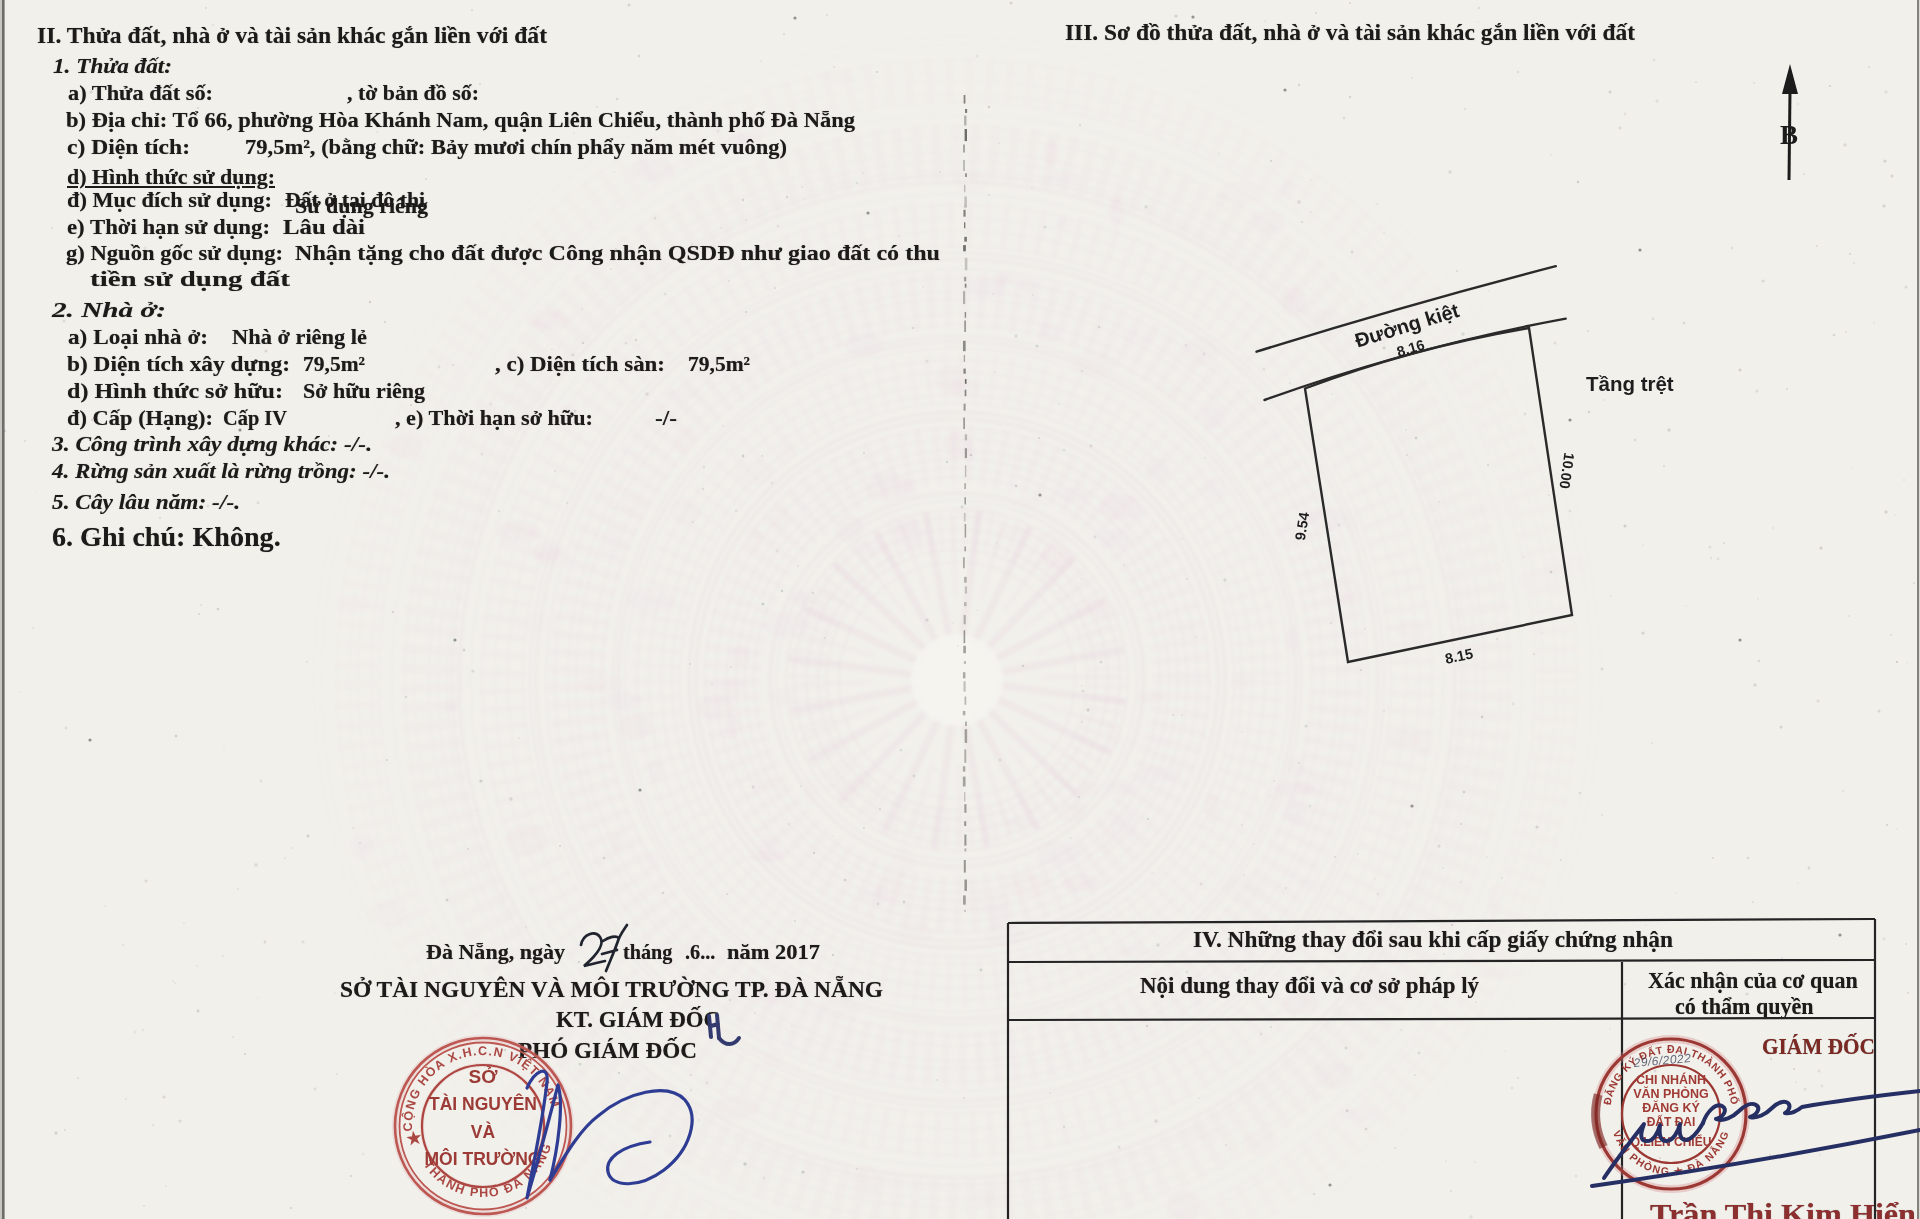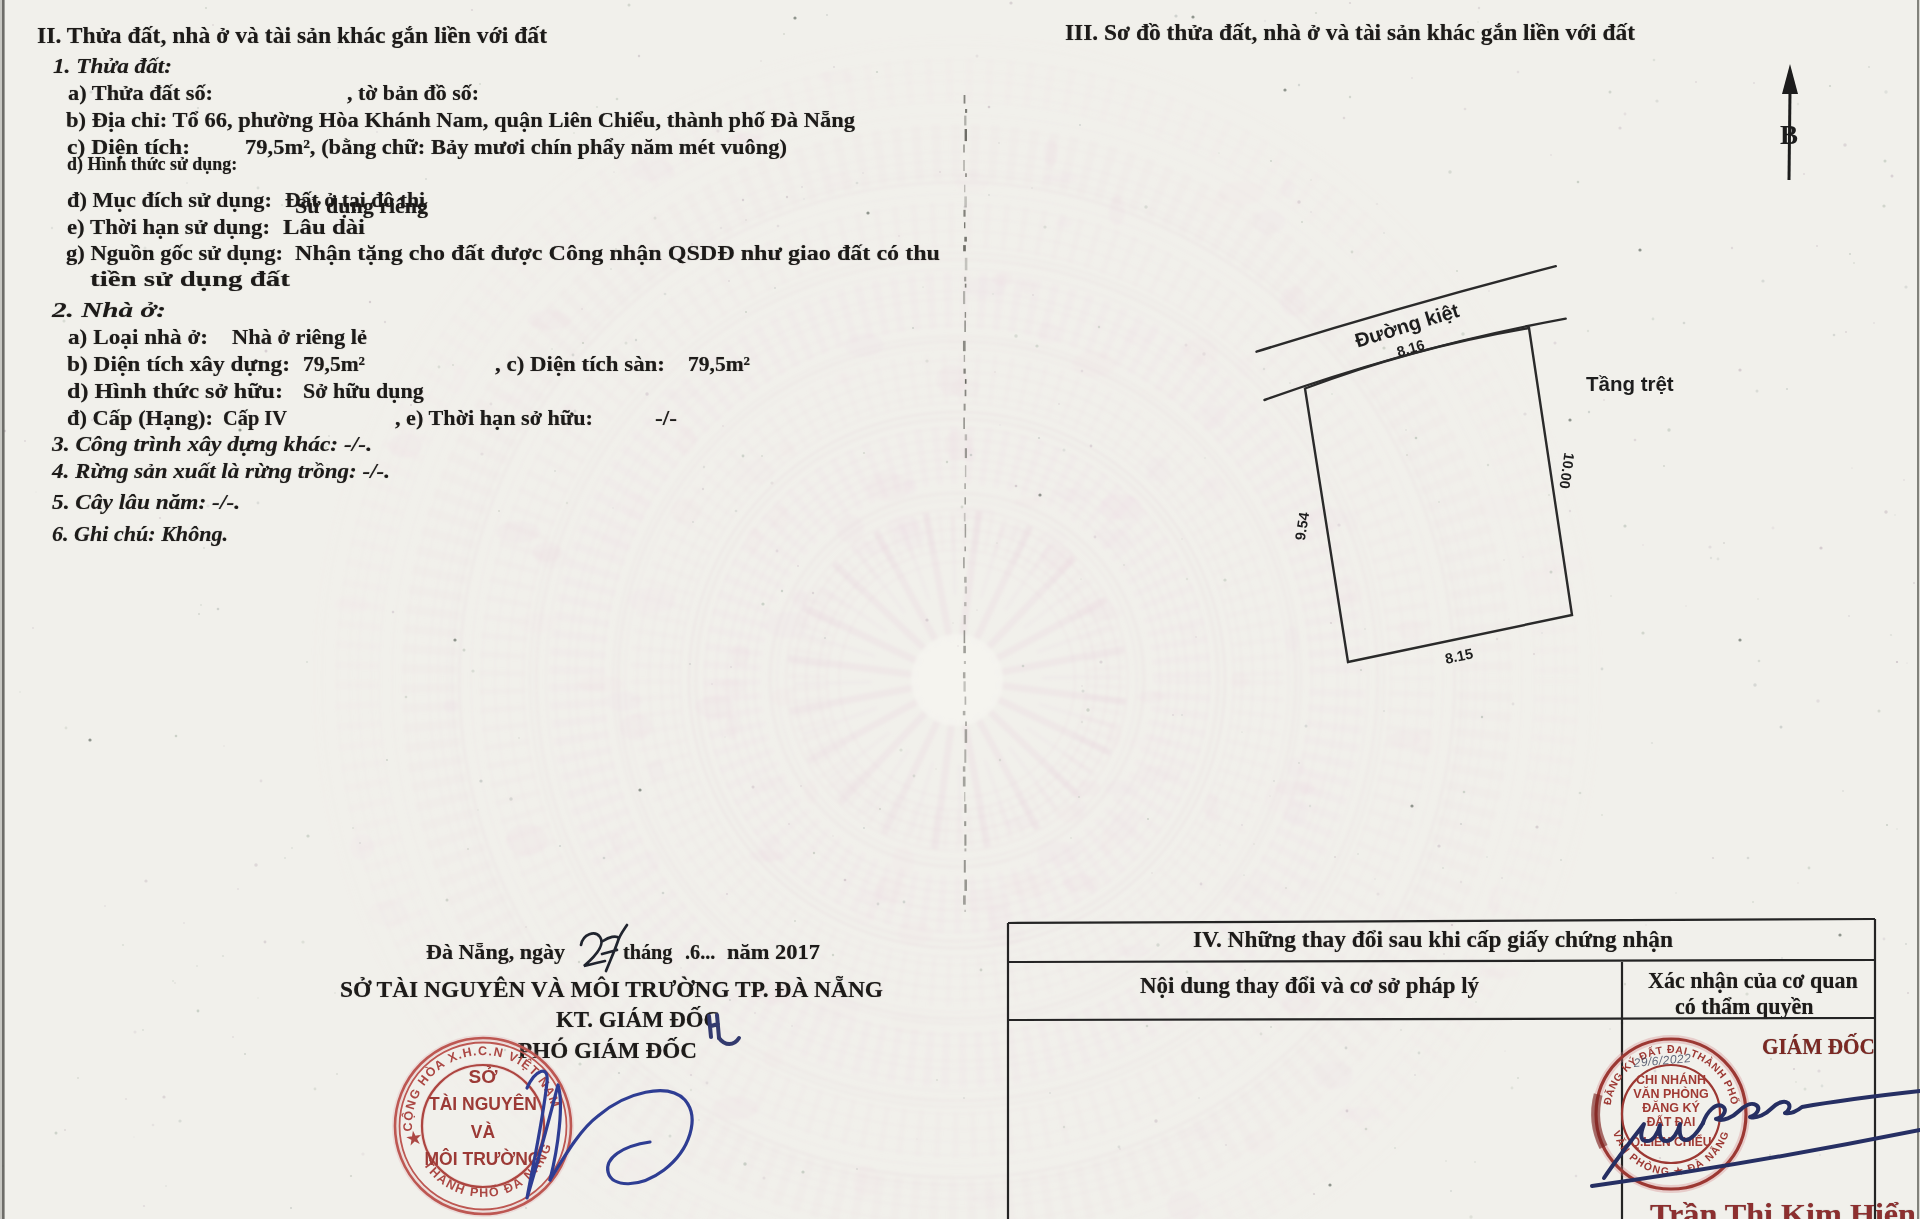--- a/index.html
+++ b/index.html
@@ -868,46 +868,46 @@
       <rect x="1917" y="0" width="2.2" height="1219" fill="#52524c" opacity="0.7"></rect>
       <rect x="0" y="0" width="2" height="1219" fill="#8a8a84" opacity="0.4"></rect>
 </svg>
 <div class="t" id="f0" style="left:37px;top:24.2px;font-size:23px;transform:scaleX(1.0274);transform-origin:0 0;">II. Thửa đất, nhà ở và tài sản khác gắn liền với đất</div>
 <div class="t" id="f1" style="left:53px;top:55.4px;font-size:22px;font-style:italic;transform:scaleX(1.0550);transform-origin:0 0;">1. Thửa đất:</div>
 <div class="t" id="f2" style="left:68px;top:82.4px;font-size:22px;transform:scaleX(1.0140);transform-origin:0 0;">a) Thửa đất số:</div>
 <div class="t" id="f3" style="left:347px;top:82.4px;font-size:22px;transform:scaleX(0.9954);transform-origin:0 0;">, tờ bản đồ số:</div>
 <div class="t" id="f4" style="left:66px;top:109.4px;font-size:22px;transform:scaleX(1.0237);transform-origin:0 0;">b) Địa chỉ:  Tổ 66, phường Hòa Khánh Nam, quận Liên Chiểu, thành phố Đà Nẵng</div>
 <div class="t" id="f5" style="left:67px;top:136.4px;font-size:22px;transform:scaleX(1.0709);transform-origin:0 0;">c) Diện tích:</div>
 <div class="t" id="f6" style="left:245px;top:136.4px;font-size:22px;transform:scaleX(1.0229);transform-origin:0 0;">79,5m², (bằng chữ: Bảy mươi chín phẩy năm mét vuông)</div>
-<div class="t" id="f7" style="left:67px;top:155px;font-size:18px;transform:scaleX(0.9972);transform-origin:0 0;">d) Hình thức sử dụng:</div>
+<div class="t" id="f7" style="left:67px;top:166px;font-size:22px;transform:scaleX(0.9972);transform-origin:0 0;text-decoration:underline;">d) Hình thức sử dụng:</div>
 <div class="t" id="f8" style="left:295px;top:163.4px;font-size:22px;transform:scaleX(0.9998);transform-origin:0 0;margin-top:32px;">Sử dụng riêng</div>
 <div class="t" id="f9" style="left:67px;top:189.4px;font-size:22px;transform:scaleX(1.0174);transform-origin:0 0;">đ) Mục đích sử dụng:</div>
 <div class="t" id="f10" style="left:285px;top:189.4px;font-size:22px;transform:scaleX(0.9877);transform-origin:0 0;">Đất ở tại đô thị</div>
 <div class="t" id="f11" style="left:67px;top:216.4px;font-size:22px;transform:scaleX(1.0348);transform-origin:0 0;">e) Thời hạn sử dụng:</div>
 <div class="t" id="f12" style="left:283px;top:216.4px;font-size:22px;transform:scaleX(1.1269);transform-origin:0 0;">Lâu dài</div>
 <div class="t" id="f13" style="left:66px;top:242.4px;font-size:22px;transform:scaleX(1.0272);transform-origin:0 0;">g) Nguồn gốc sử dụng:</div>
 <div class="t" id="f14" style="left:295px;top:242.4px;font-size:22px;transform:scaleX(1.0956);transform-origin:0 0;">Nhận tặng cho đất được Công nhận QSDĐ như giao đất có thu</div>
 <div class="t" id="f15" style="left:90px;top:268.4px;font-size:22px;transform:scaleX(1.3159);transform-origin:0 0;">tiền sử dụng đất</div>
 <div class="t" id="f16" style="left:52px;top:299.4px;font-size:22px;font-style:italic;transform:scaleX(1.3292);transform-origin:0 0;">2. Nhà ở:</div>
 <div class="t" id="f17" style="left:68px;top:326.4px;font-size:22px;transform:scaleX(1.0559);transform-origin:0 0;">a) Loại nhà ở:</div>
 <div class="t" id="f18" style="left:232px;top:326.4px;font-size:22px;transform:scaleX(1.0184);transform-origin:0 0;">Nhà ở riêng lẻ</div>
 <div class="t" id="f19" style="left:67px;top:353.4px;font-size:22px;transform:scaleX(1.0619);transform-origin:0 0;">b) Diện tích xây dựng:</div>
 <div class="t" id="f20" style="left:303px;top:353.4px;font-size:22px;transform:scaleX(0.9776);transform-origin:0 0;">79,5m²</div>
 <div class="t" id="f21" style="left:495px;top:353.4px;font-size:22px;transform:scaleX(1.0419);transform-origin:0 0;">, c) Diện tích sàn:</div>
 <div class="t" id="f22" style="left:688px;top:353.4px;font-size:22px;transform:scaleX(0.9776);transform-origin:0 0;">79,5m²</div>
 <div class="t" id="f23" style="left:67px;top:380.4px;font-size:22px;transform:scaleX(1.0935);transform-origin:0 0;">d) Hình thức sở hữu:</div>
-<div class="t" id="f24" style="left:303px;top:380.4px;font-size:22px;transform:scaleX(1.0003);transform-origin:0 0;">Sở hữu dụng</div>
+<div class="t" id="f24" style="left:303px;top:380.4px;font-size:22px;transform:scaleX(1.0003);transform-origin:0 0;">Sở hữu riêng</div>
 <div class="t" id="f25" style="left:67px;top:407.4px;font-size:22px;transform:scaleX(1.0209);transform-origin:0 0;">đ) Cấp (Hạng):</div>
 <div class="t" id="f26" style="left:223px;top:407.4px;font-size:22px;transform:scaleX(0.9265);transform-origin:0 0;">Cấp IV</div>
 <div class="t" id="f27" style="left:395px;top:407.4px;font-size:22px;transform:scaleX(1.0096);transform-origin:0 0;">, e) Thời hạn sở hữu:</div>
 <div class="t" id="f28" style="left:655px;top:407.4px;font-size:22px;transform:scaleX(1.0594);transform-origin:0 0;">-/-</div>
 <div class="t" id="f29" style="left:52px;top:433.4px;font-size:22px;font-style:italic;transform:scaleX(1.0651);transform-origin:0 0;">3. Công trình xây dựng khác: -/-.</div>
 <div class="t" id="f30" style="left:52px;top:460.4px;font-size:22px;font-style:italic;transform:scaleX(1.0470);transform-origin:0 0;">4. Rừng sản xuất là rừng trồng: -/-.</div>
 <div class="t" id="f31" style="left:52px;top:491.4px;font-size:22px;font-style:italic;transform:scaleX(1.0607);transform-origin:0 0;">5. Cây lâu năm: -/-.</div>
-<div class="t" id="f32" style="left:52px;top:523.4px;font-size:22px;font-style:italic;transform:scaleX(1.0031);transform-origin:0 0;">6. Ghi chú: Không.</div>
+<div class="t" id="f32" style="left:52px;top:523.4px;font-size:28px;transform:scaleX(1.0031);transform-origin:0 0;">6. Ghi chú: Không.</div>
 <div class="t" id="f33" style="left:1065px;top:21.2px;font-size:23px;transform:scaleX(1.0189);transform-origin:0 0;">III. Sơ đồ thửa đất, nhà ở và tài sản khác gắn liền với đất</div>
 <div class="t" id="f34" style="left:426px;top:941.4px;font-size:22px;transform:scaleX(1.0018);transform-origin:0 0;font-family:Liberation Serif, serif;">Đà Nẵng, ngày</div>
 <div class="t" id="f35" style="left:623px;top:941.4px;font-size:22px;transform:scaleX(0.9200);transform-origin:0 0;">tháng</div>
 <div class="t" id="f36" style="left:685px;top:941.4px;font-size:22px;transform:scaleX(0.9200);transform-origin:0 0;">.6...</div>
 <div class="t" id="f37" style="left:727px;top:941.4px;font-size:22px;transform:scaleX(1.0213);transform-origin:0 0;">năm 2017</div>
 <div class="t" id="f38" style="left:340px;top:977.0px;font-size:24px;transform:scaleX(0.9745);transform-origin:0 0;">SỞ TÀI NGUYÊN VÀ MÔI TRƯỜNG TP. ĐÀ NẴNG</div>
 <div class="t" id="f39" style="left:556px;top:1008.2px;font-size:23px;transform:scaleX(0.9937);transform-origin:0 0;">KT. GIÁM ĐỐC</div>
 <div class="t" id="f40" style="left:518px;top:1039.2px;font-size:23px;transform:scaleX(1.0078);transform-origin:0 0;text-align:right;">PHÓ GIÁM ĐỐC</div>
 <div class="t" id="f41" style="left:1193px;top:927.0px;font-size:24px;transform:scaleX(0.9719);transform-origin:0 0;">IV. Những thay đổi sau khi cấp giấy chứng nhận</div>
 <div class="t" id="f42" style="left:1140px;top:973.0px;font-size:24px;transform:scaleX(0.9558);transform-origin:0 0;">Nội dung thay đổi và cơ sở pháp lý</div>

